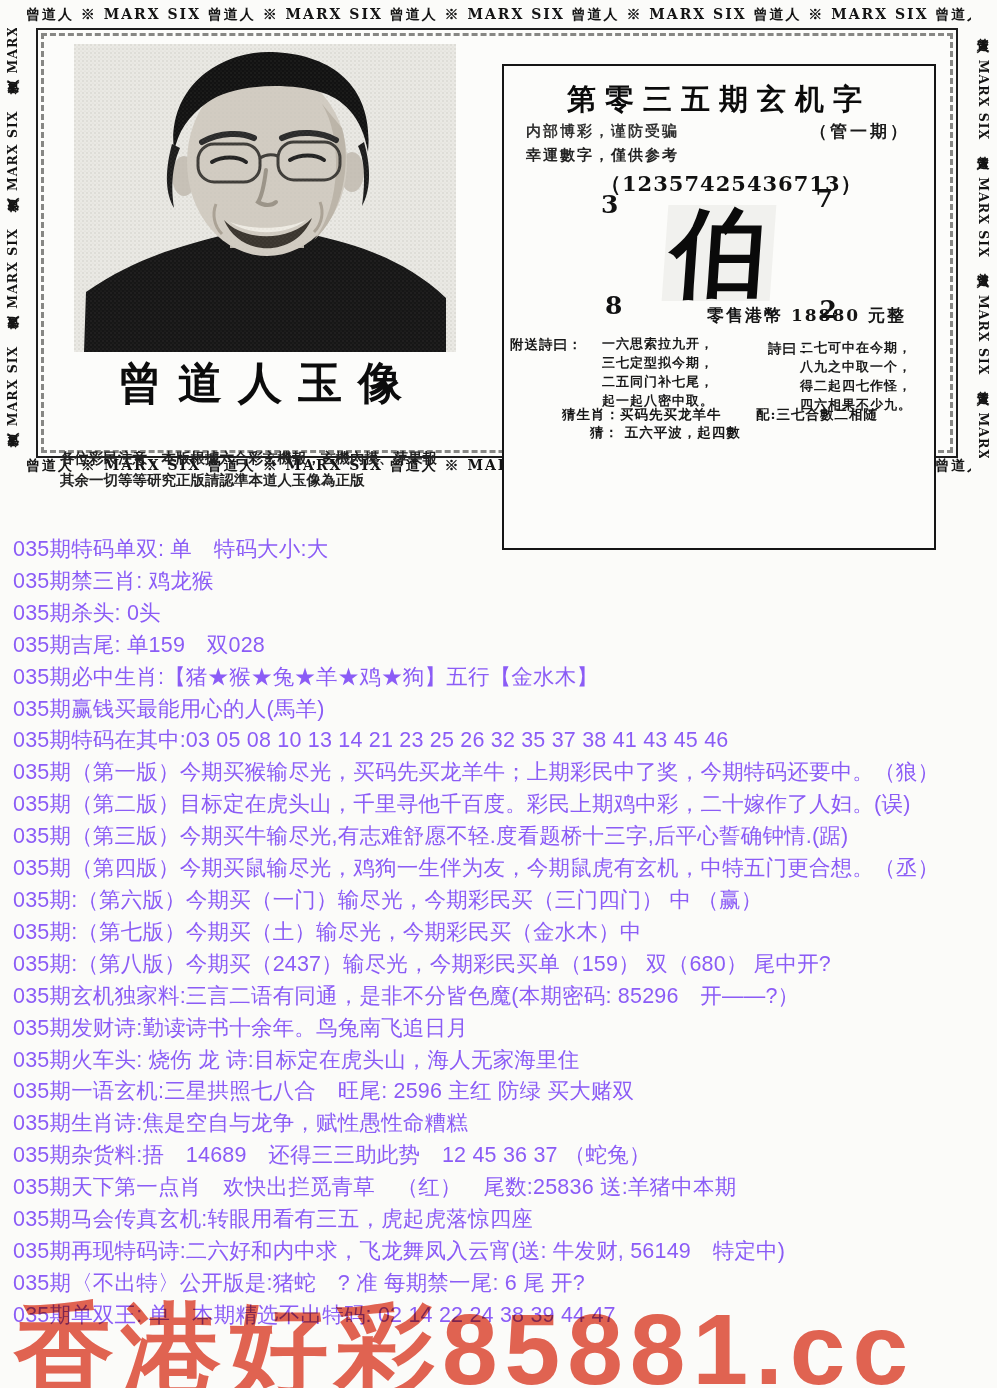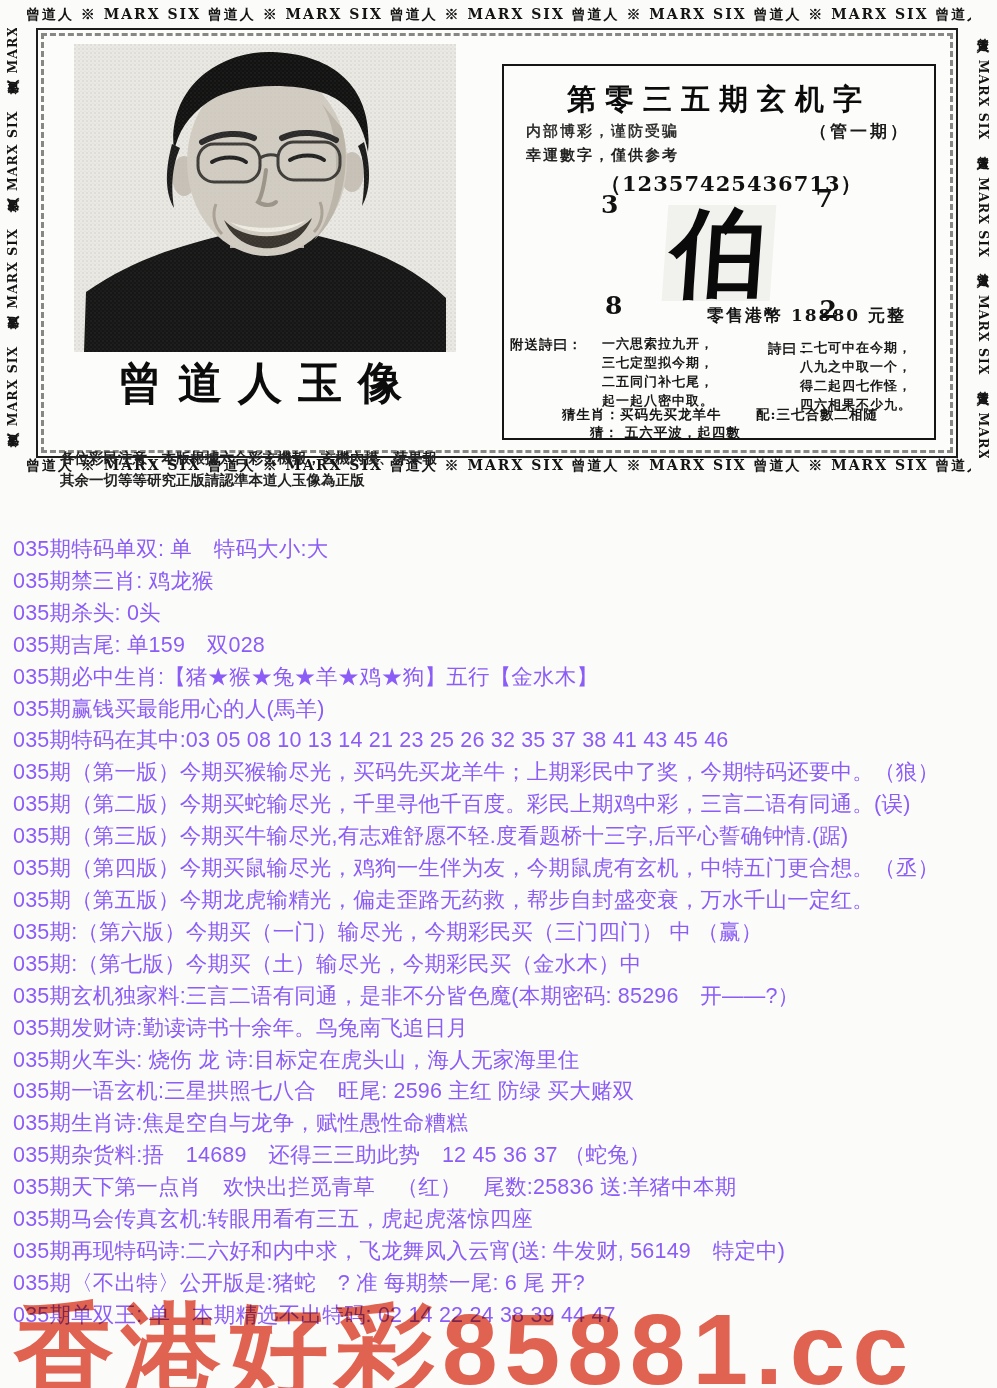--- a/index.html
+++ b/index.html
@@ -76,21 +76,21 @@
     color:#222;
     white-space:nowrap;
     margin-top:37px;
   }
   .note.n1 { top:382px; }
   .note.n2 { top:404px; }
 
   
   .panel {
     position:absolute; left:464px; top:34px;
-    width:434px; height:376px;
+    width:434px; height:486px;
     border:2px solid #151515;
     background:#fcfcfa;
   }
   .panel-title {
     position:absolute; left:0; top:14px; width:100%;
     text-align:center;
     font-family:"DejaVu Serif", serif;
     font-weight:bold;
     font-size:29px;
     letter-spacing:9px;
@@ -312,26 +312,26 @@
 
 <div class="tips">
   <div class="tip">035期特码单双: 单　特码大小:大</div>
   <div class="tip">035期禁三肖: 鸡龙猴</div>
   <div class="tip">035期杀头: 0头</div>
   <div class="tip">035期吉尾: 单159　双028</div>
   <div class="tip">035期必中生肖:【猪★猴★兔★羊★鸡★狗】五行【金水木】</div>
   <div class="tip">035期赢钱买最能用心的人(馬羊)</div>
   <div class="tip">035期特码在其中:03 05 08 10 13 14 21 23 25 26 32 35 37 38 41 43 45 46</div>
   <div class="tip">035期（第一版）今期买猴输尽光，买码先买龙羊牛；上期彩民中了奖，今期特码还要中。（狼）</div>
-  <div class="tip">035期（第二版）今期买蛇输尽光，千里寻他千百度。彩民上期鸡中彩，三言二语有同通。(误)</div>
+  <div class="tip">035期（第二版）目标定在虎头山，千里寻他千百度。彩民上期鸡中彩，二十嫁作了人妇。(误)</div>
   <div class="tip">035期（第三版）今期买牛输尽光,有志难舒愿不轻.度看题桥十三字,后平心誓确钟情.(踞)</div>
   <div class="tip">035期（第四版）今期买鼠输尽光，鸡狗一生伴为友，今期鼠虎有玄机，中特五门更合想。（丞）</div>
-  <div class="tip">035期（第五版）今期龙虎输精光，偏走歪路无药救，帮步自封盛变衰，万水千山一定红。</div>
   <div class="tip">035期:（第六版）今期买（一门）输尽光，今期彩民买（三门四门） 中 （赢）</div>
   <div class="tip">035期:（第七版）今期买（土）输尽光，今期彩民买（金水木）中</div>
+  <div class="tip">035期:（第八版）今期买（2437）输尽光，今期彩民买单（159） 双（680） 尾中开?</div>
   <div class="tip">035期玄机独家料:三言二语有同通，是非不分皆色魔(本期密码: 85296　开——?）</div>
   <div class="tip">035期发财诗:勤读诗书十余年。鸟兔南飞追日月</div>
   <div class="tip">035期火车头: 烧伤 龙 诗:目标定在虎头山，海人无家海里住</div>
   <div class="tip">035期一语玄机:三星拱照七八合　旺尾: 2596 主红 防绿 买大赌双</div>
   <div class="tip">035期生肖诗:焦是空自与龙争，赋性愚性命糟糕</div>
   <div class="tip">035期杂货料:捂　14689　还得三三助此势　12 45 36 37 （蛇兔）</div>
   <div class="tip">035期天下第一点肖　欢快出拦觅青草　（红）　尾数:25836 送:羊猪中本期</div>
   <div class="tip">035期马会传真玄机:转眼用看有三五，虎起虎落惊四座</div>
   <div class="tip">035期再现特码诗:二六好和内中求，飞龙舞凤入云宵(送: 牛发财, 56149　特定中)</div>
   <div class="tip">035期〈不出特〉公开版是:猪蛇　? 准 每期禁一尾: 6 尾 开?</div>

